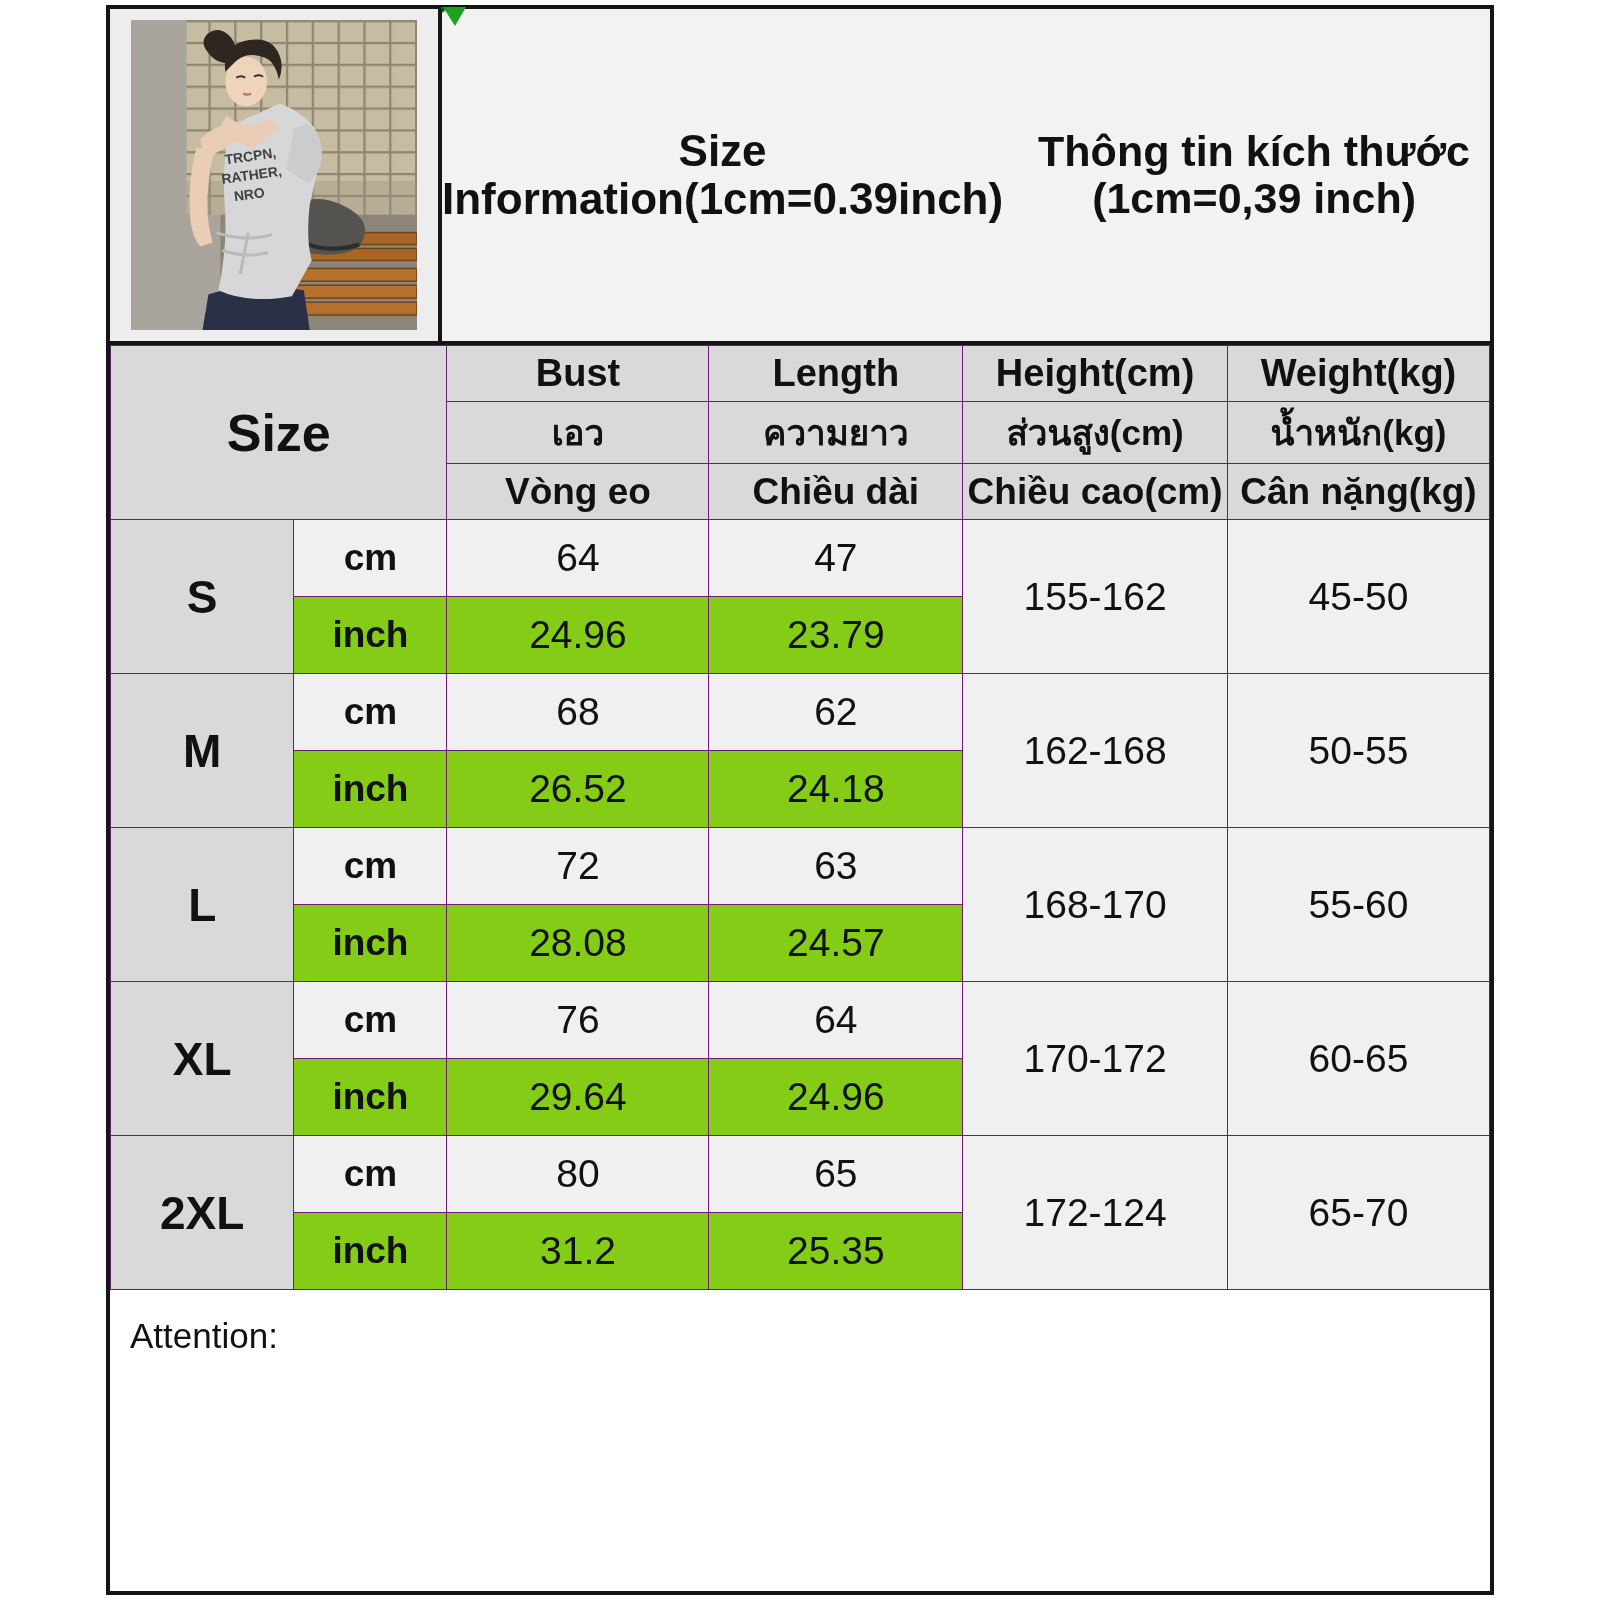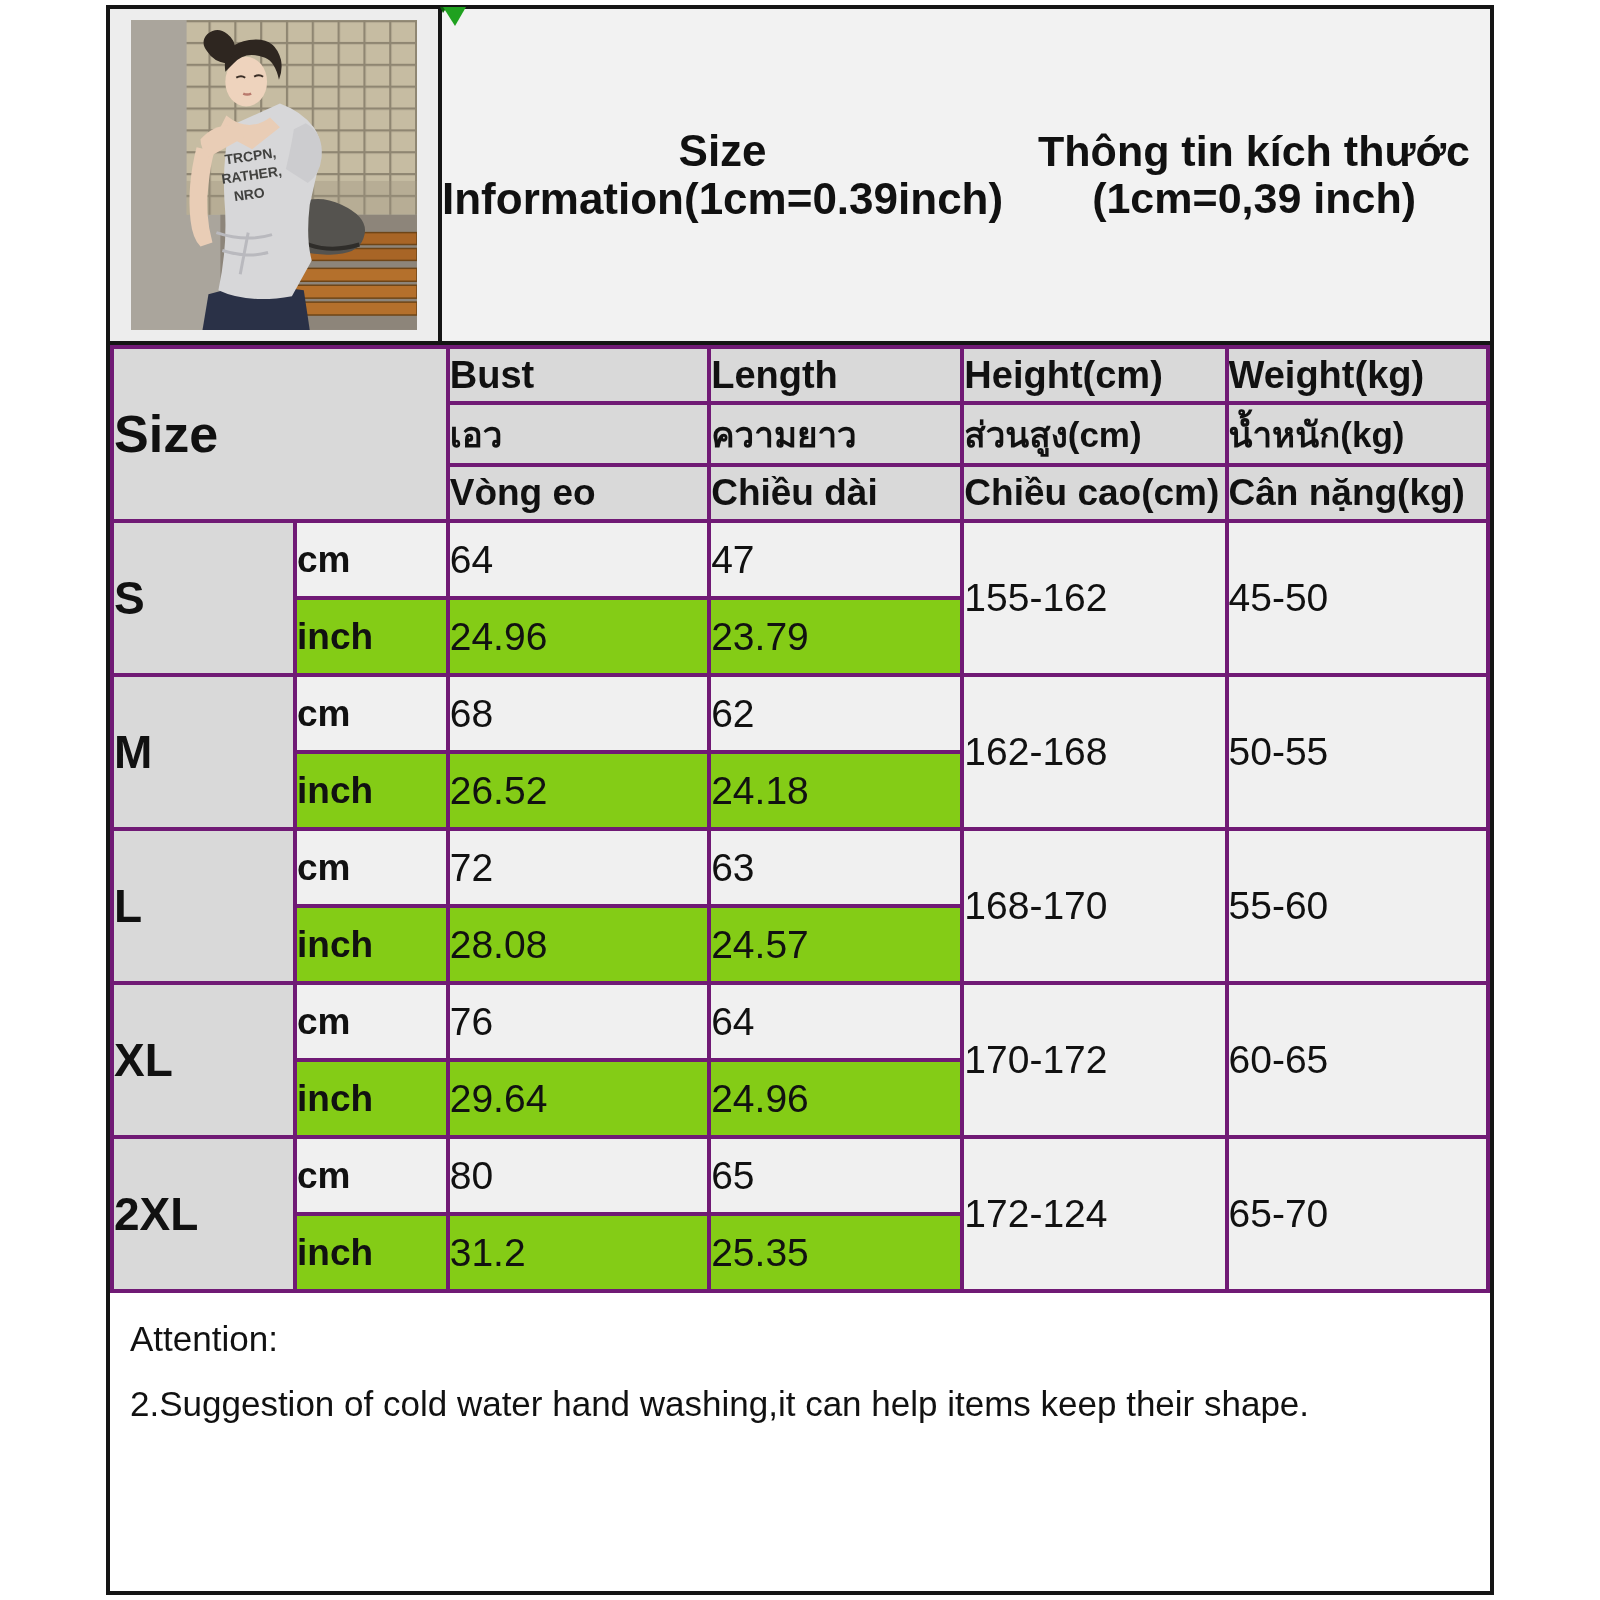--- a/index.html
+++ b/index.html
@@ -30,21 +30,21 @@
   .title-line.th{font-size:42px;}
   .title-line.vi{font-size:43px;}
   .ribbon{
     position:absolute;left:330px;top:-2px;width:26px;height:20px;z-index:5;
   }
   
   table.size-table{
     width:100%;border-collapse:collapse;table-layout:fixed;flex:none;
   }
   table.size-table td{
-    border:4px solid #701a75;text-align:left;vertical-align:middle;
+    border:1px solid #701a75;text-align:center;vertical-align:middle;
     padding:0;overflow:hidden;
   }
   tr.hr1{height:56px;} tr.hr2{height:62px;} tr.hr3{height:56px;margin-top:34px;}
   tr.dr{height:77px;}
   td.corner{background:#d9d9d9;font-size:52px;font-weight:700;}
   td.head{background:#d9d9d9;font-weight:700;}
   tr.hr1 td.head{font-size:38px;}
   tr.hr2 td.head{font-size:35px;}
   tr.hr3 td.head{font-size:37px;}
   td.size-label{background:#d9d9d9;font-size:46px;font-weight:700;}
@@ -216,16 +216,15 @@
       <tr class="dr">
         <td class="unit white">inch</td>
         <td class="val white">31.2</td>
         <td class="val white">25.35</td>
       </tr>
     </tbody>
   </table>
 
   <div class="attention">
     <p>Attention:</p>
-    <p>2.Suggestion of cold water hand washing,it can help items keep their shape.</p>
   </div>
 
 </div>
 
 </body></html>

